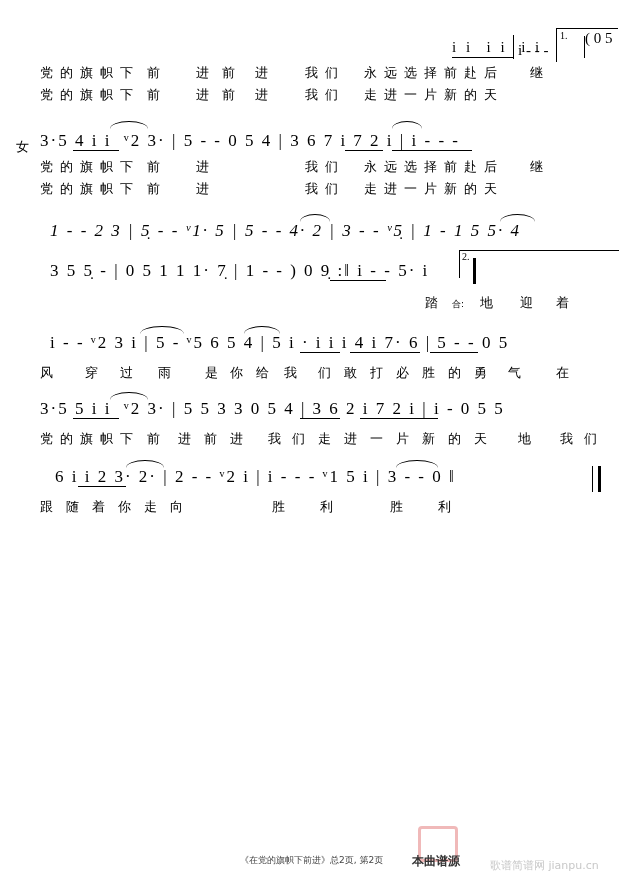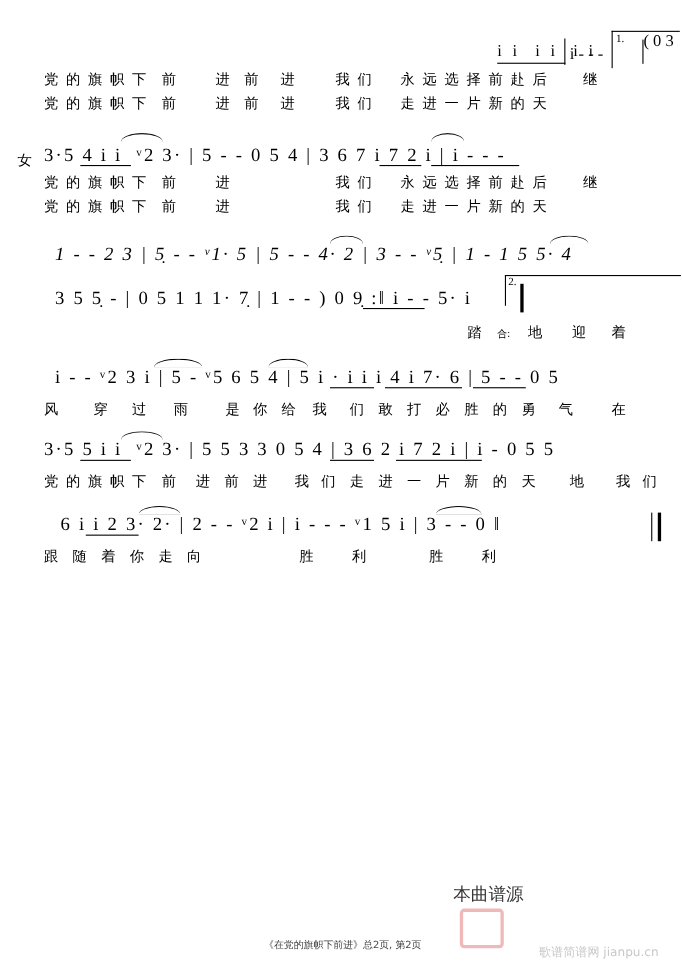--- a/index.html
+++ b/index.html
@@ -79,21 +79,21 @@
 </head>
 <body>
 
 <div class="sheet">
 
   <div>
 
     <div class="hline" style="left:556px;top:28px;width:62px;"></div>
     <div class="vline" style="left:556px;top:28px;height:34px;"></div>
     <div class="tok small" style="left:560px;top:31px;">1.</div>
-    <div class="tok num" style="left:585px;top:31px;font-size:15px;">( 0 3</div>
+    <div class="tok num" style="left:585px;top:31px;font-size:15px;">( 0 5</div>
 
     <div class="tok num" style="left:452px;top:40px;font-size:15px;letter-spacing:3px;">i i  i i  i i</div>
     <div class="hline" style="left:452px;top:57px;width:62px;"></div>
     <div class="vline" style="left:513px;top:35px;height:24px;"></div>
     <div class="tok num" style="left:518px;top:43px;font-size:15px;">i - - -</div>
     <div class="vline" style="left:584px;top:36px;height:22px;"></div>
 
     <div>
       <span class="tok lyr" style="left:40px;top:66px;">党</span>
       <span class="tok lyr" style="left:60px;top:66px;">的</span>
@@ -287,16 +287,16 @@
       <span class="tok lyr" style="left:170px;top:500px;">向</span>
       <span class="tok lyr" style="left:272px;top:500px;">胜</span>
       <span class="tok lyr" style="left:320px;top:500px;">利</span>
       <span class="tok lyr" style="left:390px;top:500px;">胜</span>
       <span class="tok lyr" style="left:438px;top:500px;">利</span>
     </div>
   </div>
 
   <div class="logo-box" style="left:418px;top:826px;width:34px;height:30px;"></div>
   <div class="wm2" style="left:490px;top:858px;">歌谱简谱网 jianpu.cn</div>
-  <div class="tok tiny" style="left:412px;top:805px;font-size:16px;font-weight:normal;color:#333;">本曲谱源</div>
+  <div class="tok tiny" style="left:412px;top:855px;font-size:12px;font-weight:bold;color:#333;">本曲谱源</div>
   <div class="tok tiny" style="left:240px;top:856px;color:#444;">《在党的旗帜下前进》总2页, 第2页</div>
 
 </div>
 
 </body></html>

